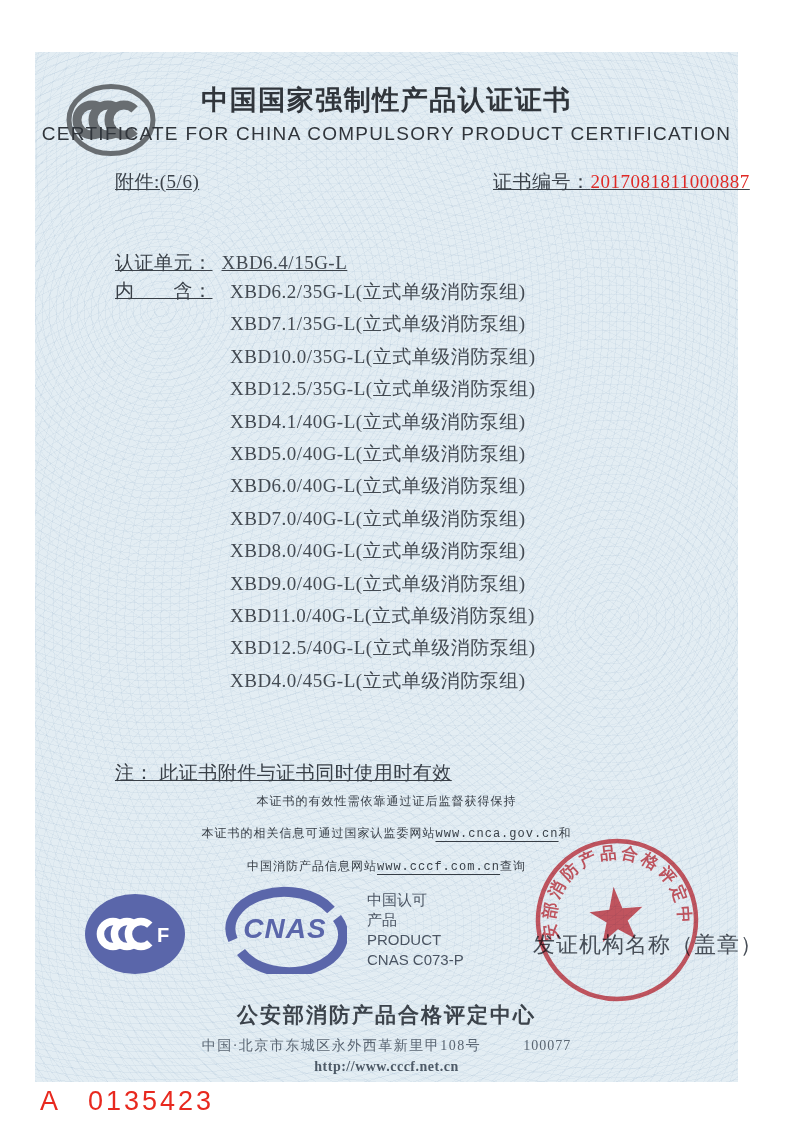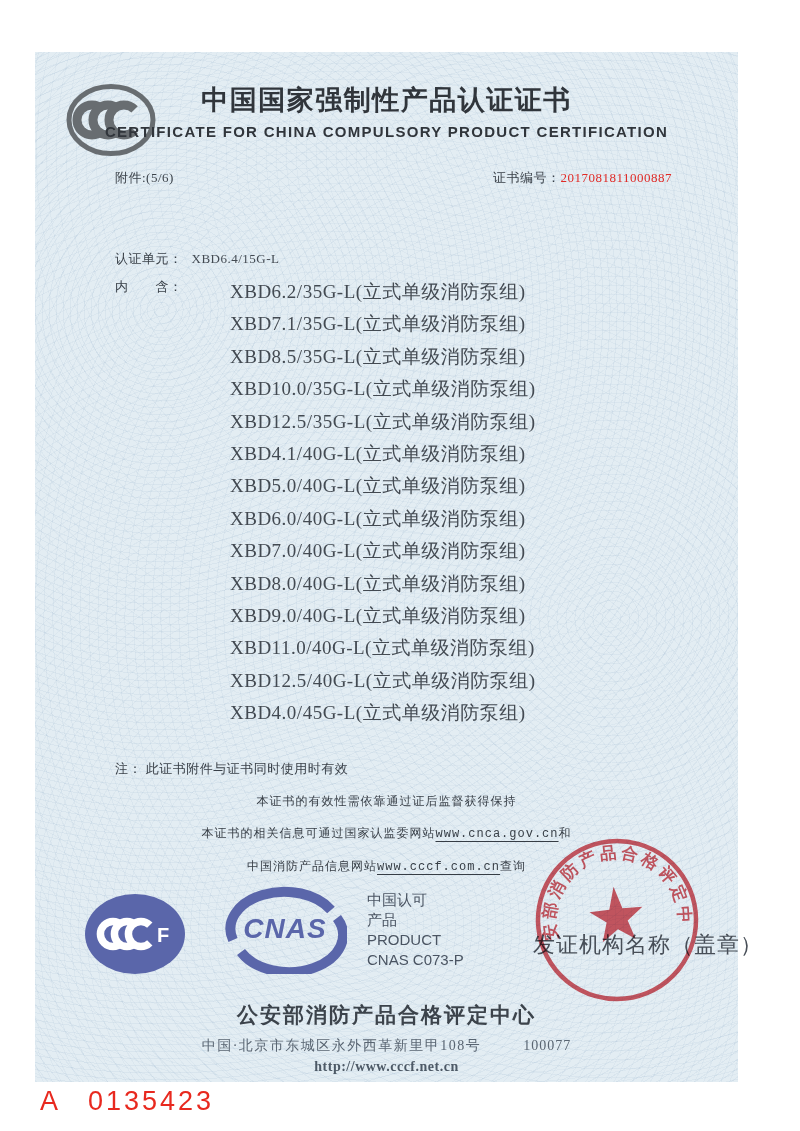--- a/index.html
+++ b/index.html
@@ -15,22 +15,22 @@
       repeating-radial-gradient(circle at 18% 25%, rgba(125,158,190,.10) 0 1px, rgba(0,0,0,0) 1px 7px),
       repeating-radial-gradient(circle at 82% 55%, rgba(125,158,190,.09) 0 1px, rgba(0,0,0,0) 1px 9px),
       repeating-radial-gradient(circle at 45% 85%, rgba(125,158,190,.08) 0 1px, rgba(0,0,0,0) 1px 8px),
       repeating-radial-gradient(circle at 60% 10%, rgba(125,158,190,.07) 0 1px, rgba(0,0,0,0) 1px 10px);
   }
   .abs{position:absolute;white-space:nowrap;}
   .center{left:0;width:100%;text-align:center;}
   .title-cn{top:30px;font-family:"Liberation Sans","DejaVu Sans",sans-serif;
     font-weight:bold;font-size:27px;letter-spacing:1.5px;color:#30353b;}
   .title-en{top:71px;font-family:"Liberation Sans","DejaVu Sans",sans-serif;
-    font-weight:bold;font-size:15px;letter-spacing:1.3px;color:#30353b;}
-  .body-line{font-size:13px;color:#3c434b;letter-spacing:.5px;}
+    font-weight:normal;font-size:19px;letter-spacing:1.3px;color:#30353b;}
+  .body-line{font-size:19px;color:#3c434b;letter-spacing:.5px;text-decoration:underline;}
   .label{color:#383f47;}
   .value{margin-left:9px;color:#434a52;}
   .red-no{color:#e02a26;text-align:center;}
   .model-list{position:absolute;left:195px;top:224px;font-size:19px;
     line-height:32.4px;color:#434a52;letter-spacing:.5px;}
   .note{left:80px;top:708px;}
   .foot{font-family:Liberation Mono, monospace;font-size:12px;
     color:#363d45;letter-spacing:1px;}
   .f1{top:741px;} .f2{top:773px;} .f3{top:806px;}
   .uline{text-decoration:underline;text-underline-offset:4px;}
@@ -71,21 +71,20 @@
 
   <div class="abs body-line" style="left:80px;top:198px;">
     <span class="label">认证单元：</span><span class="value">XBD6.4/15G-L</span>
   </div>
 
   <div class="abs body-line label" style="left:80px;top:226px;">内　　含：</div>
 
   <div class="model-list">
     <div>XBD6.2/35G-L(立式单级消防泵组)</div>
     <div>XBD7.1/35G-L(立式单级消防泵组)</div>
-    <div>XBD8.5/35G-L(立式单级消防泵组)</div>
     <div>XBD10.0/35G-L(立式单级消防泵组)</div>
     <div>XBD12.5/35G-L(立式单级消防泵组)</div>
     <div>XBD4.1/40G-L(立式单级消防泵组)</div>
     <div>XBD5.0/40G-L(立式单级消防泵组)</div>
     <div>XBD6.0/40G-L(立式单级消防泵组)</div>
     <div>XBD7.0/40G-L(立式单级消防泵组)</div>
     <div>XBD8.0/40G-L(立式单级消防泵组)</div>
     <div>XBD9.0/40G-L(立式单级消防泵组)</div>
     <div>XBD11.0/40G-L(立式单级消防泵组)</div>
     <div>XBD12.5/40G-L(立式单级消防泵组)</div>

